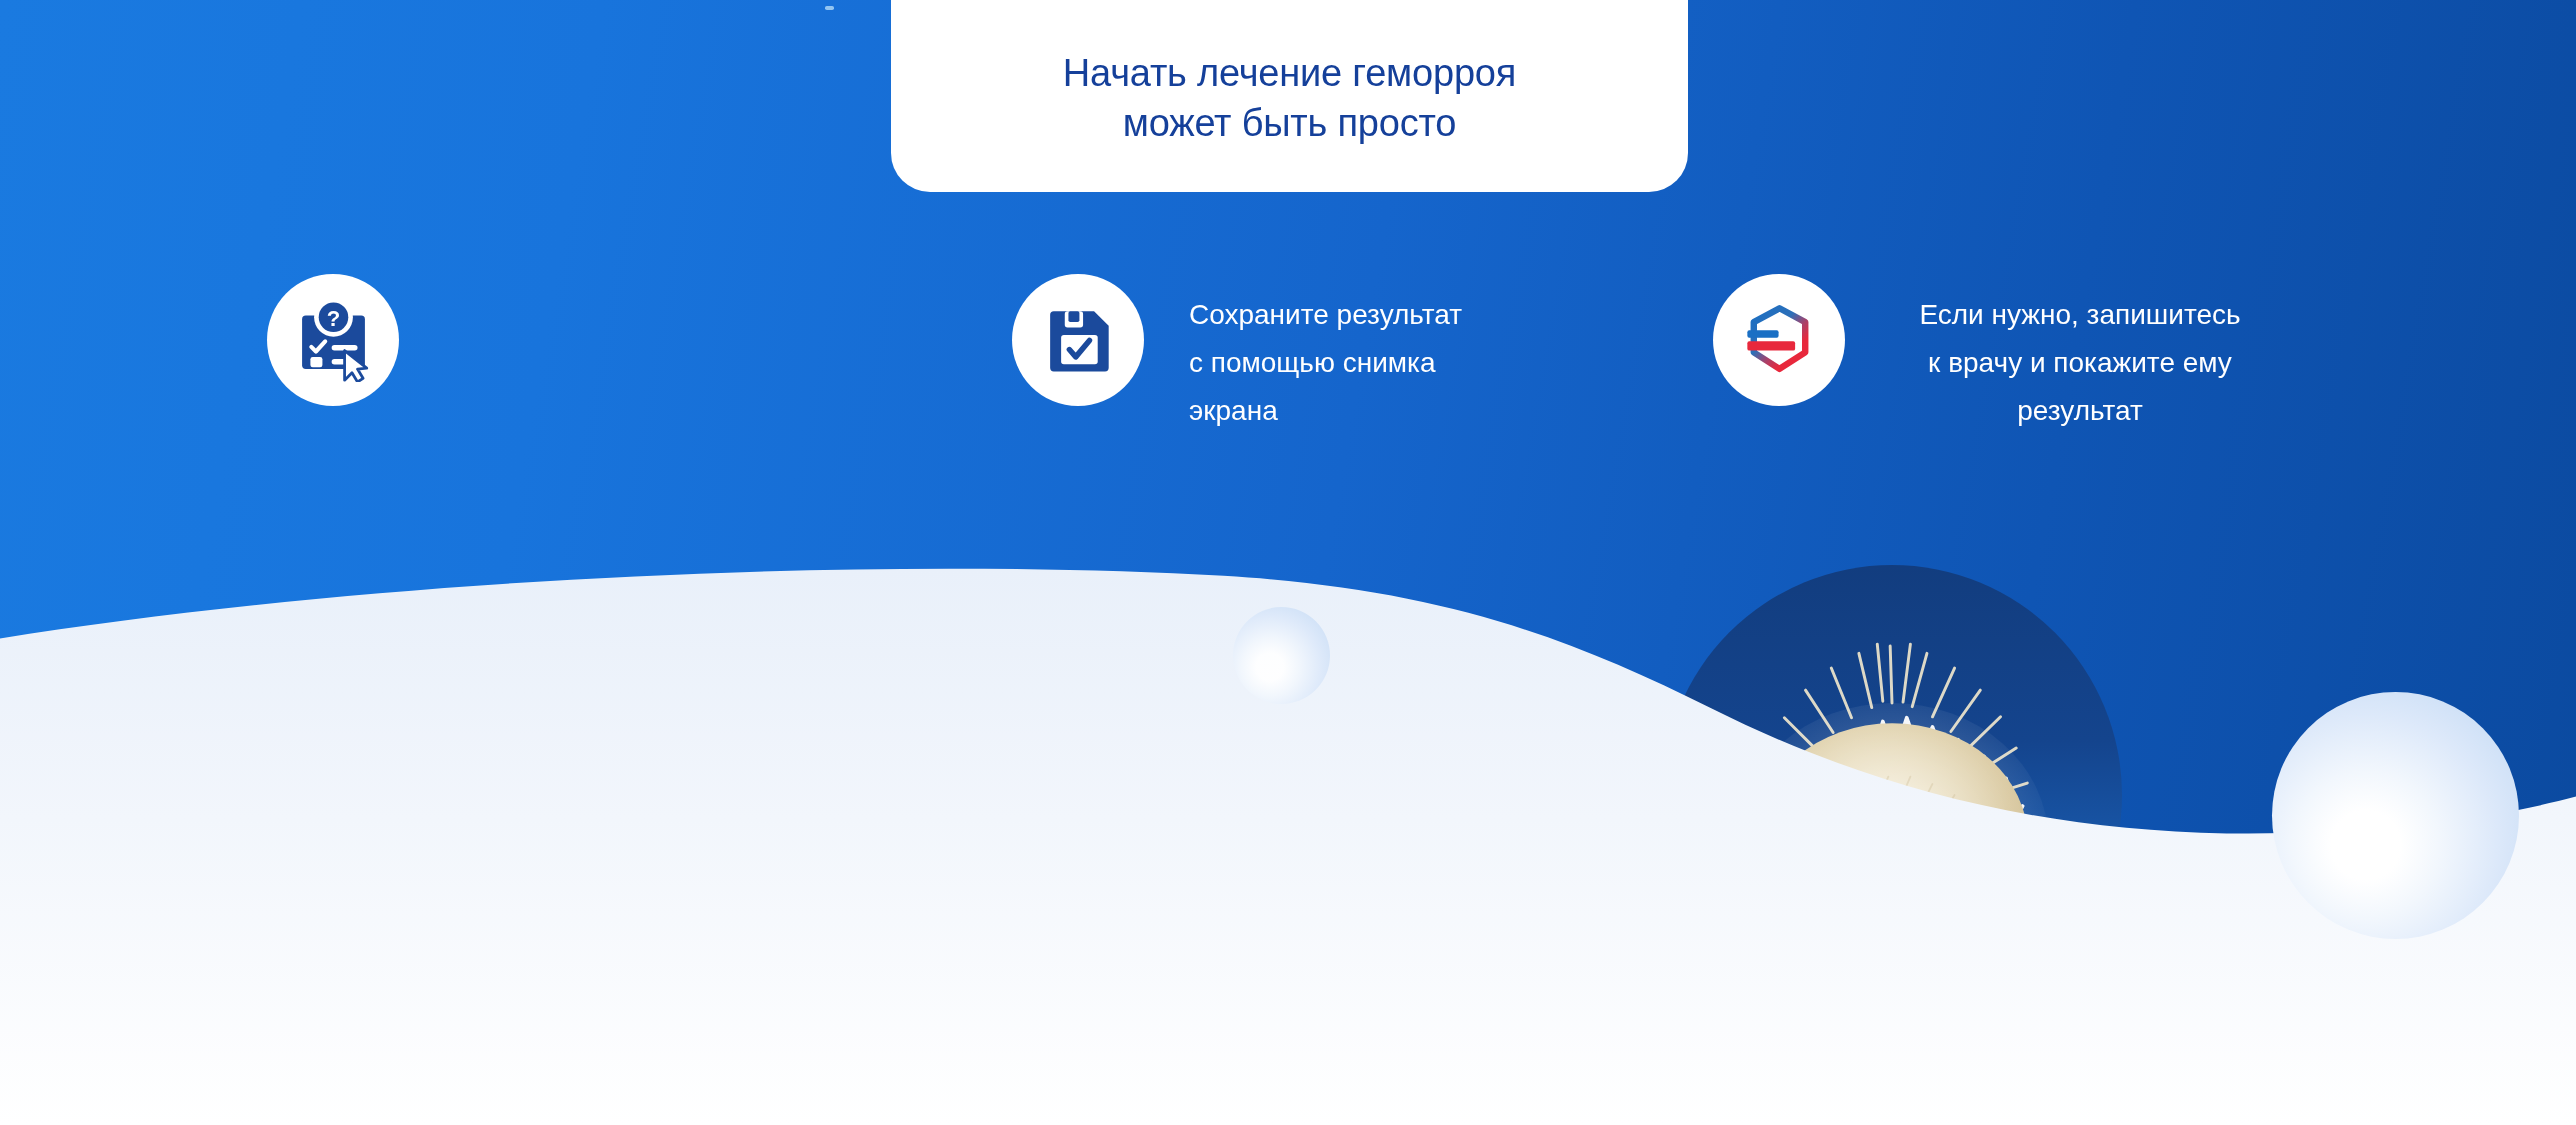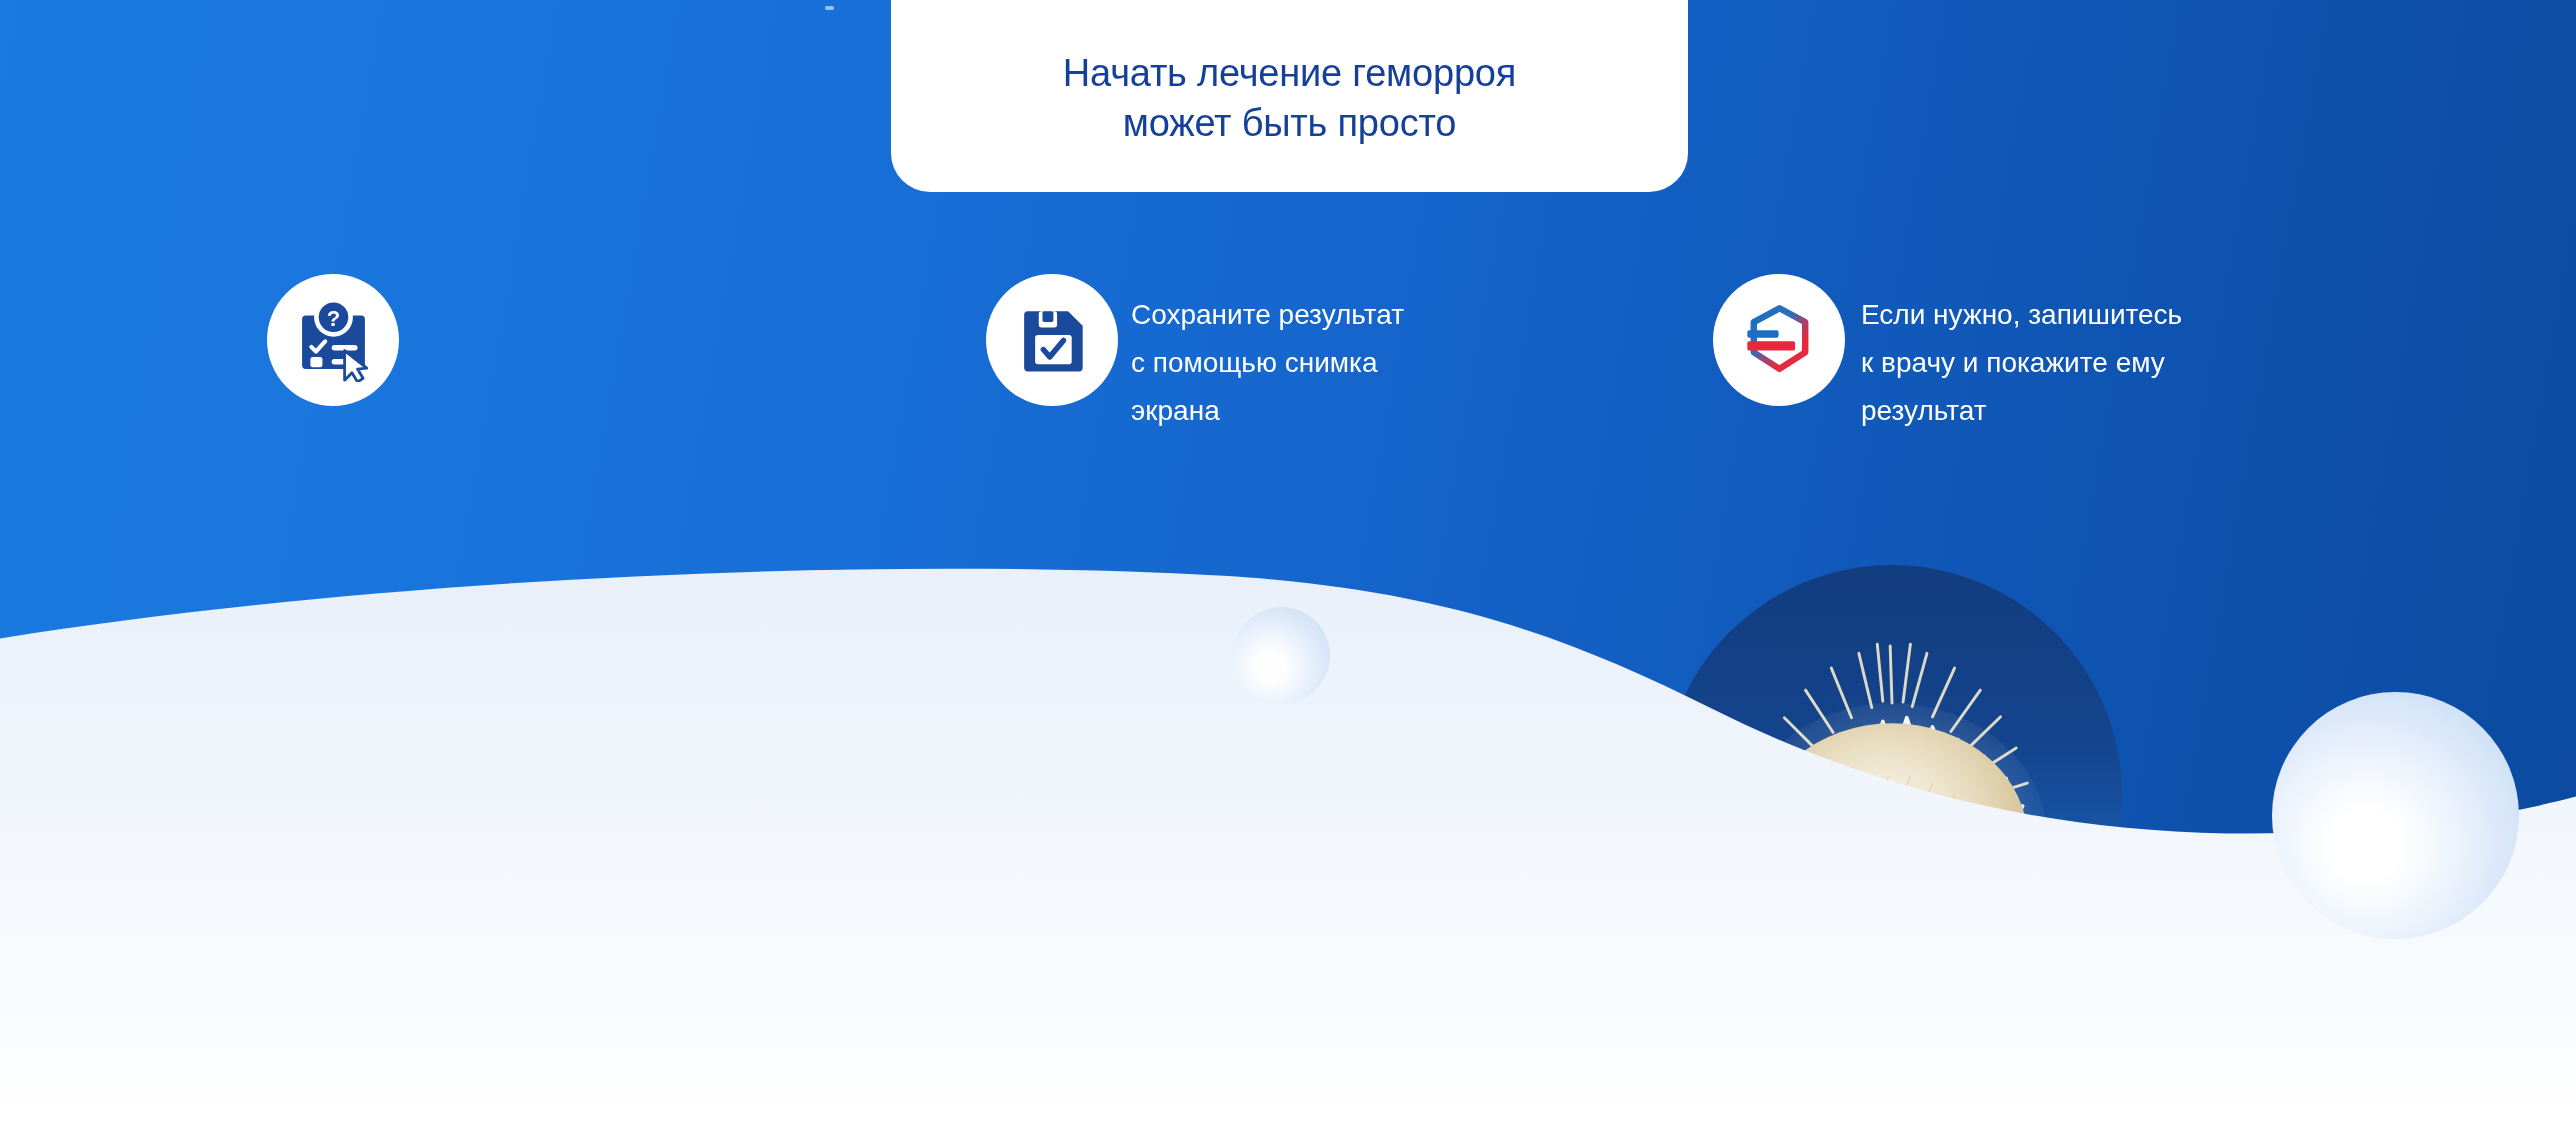--- a/index.html
+++ b/index.html
@@ -68,21 +68,21 @@
     height: 202px;
   }
   .feature {
     position: absolute;
     top: 0;
     display: flex;
     align-items: flex-start;
     gap: 0;
   }
   .feature-1 { left: 267px; }
-  .feature-2 { left: 986px; }
+  .feature-2 { left: 1012px; gap: 32px; }
   .feature-3 { left: 1713px; }
 
   .icon-circle {
     width: 132px;
     height: 132px;
     min-width: 132px;
     border-radius: 50%;
     background: #ffffff;
     display: flex;
     align-items: center;
@@ -93,21 +93,21 @@
 
   .feature-text {
     font-size: 28px;
     line-height: 48px;
     color: #ffffff;
     white-space: pre-line;
     padding-top: 19.3px;
   }
   .feature-1 .feature-text { margin-left: 11px; width: 515px; }
   .feature-2 .feature-text { margin-left: 13px; width: 432px; }
-  .feature-3 .feature-text { margin-left: 16px; width: 460px; }
+  .feature-3 .feature-text { margin-left: 5px; width: 460px; text-align: center; }
 
   
   .sphere {
     position: absolute;
     border-radius: 50%;
     background: radial-gradient(circle at 38% 62%, #ffffff 0%, #ffffff 16%, #f2f7fd 34%, #dde9fa 60%, #ccdff6 82%, #c2d8f3 100%);
   }
   .sphere-small {
     left: 1233px;
     top: 607px;

